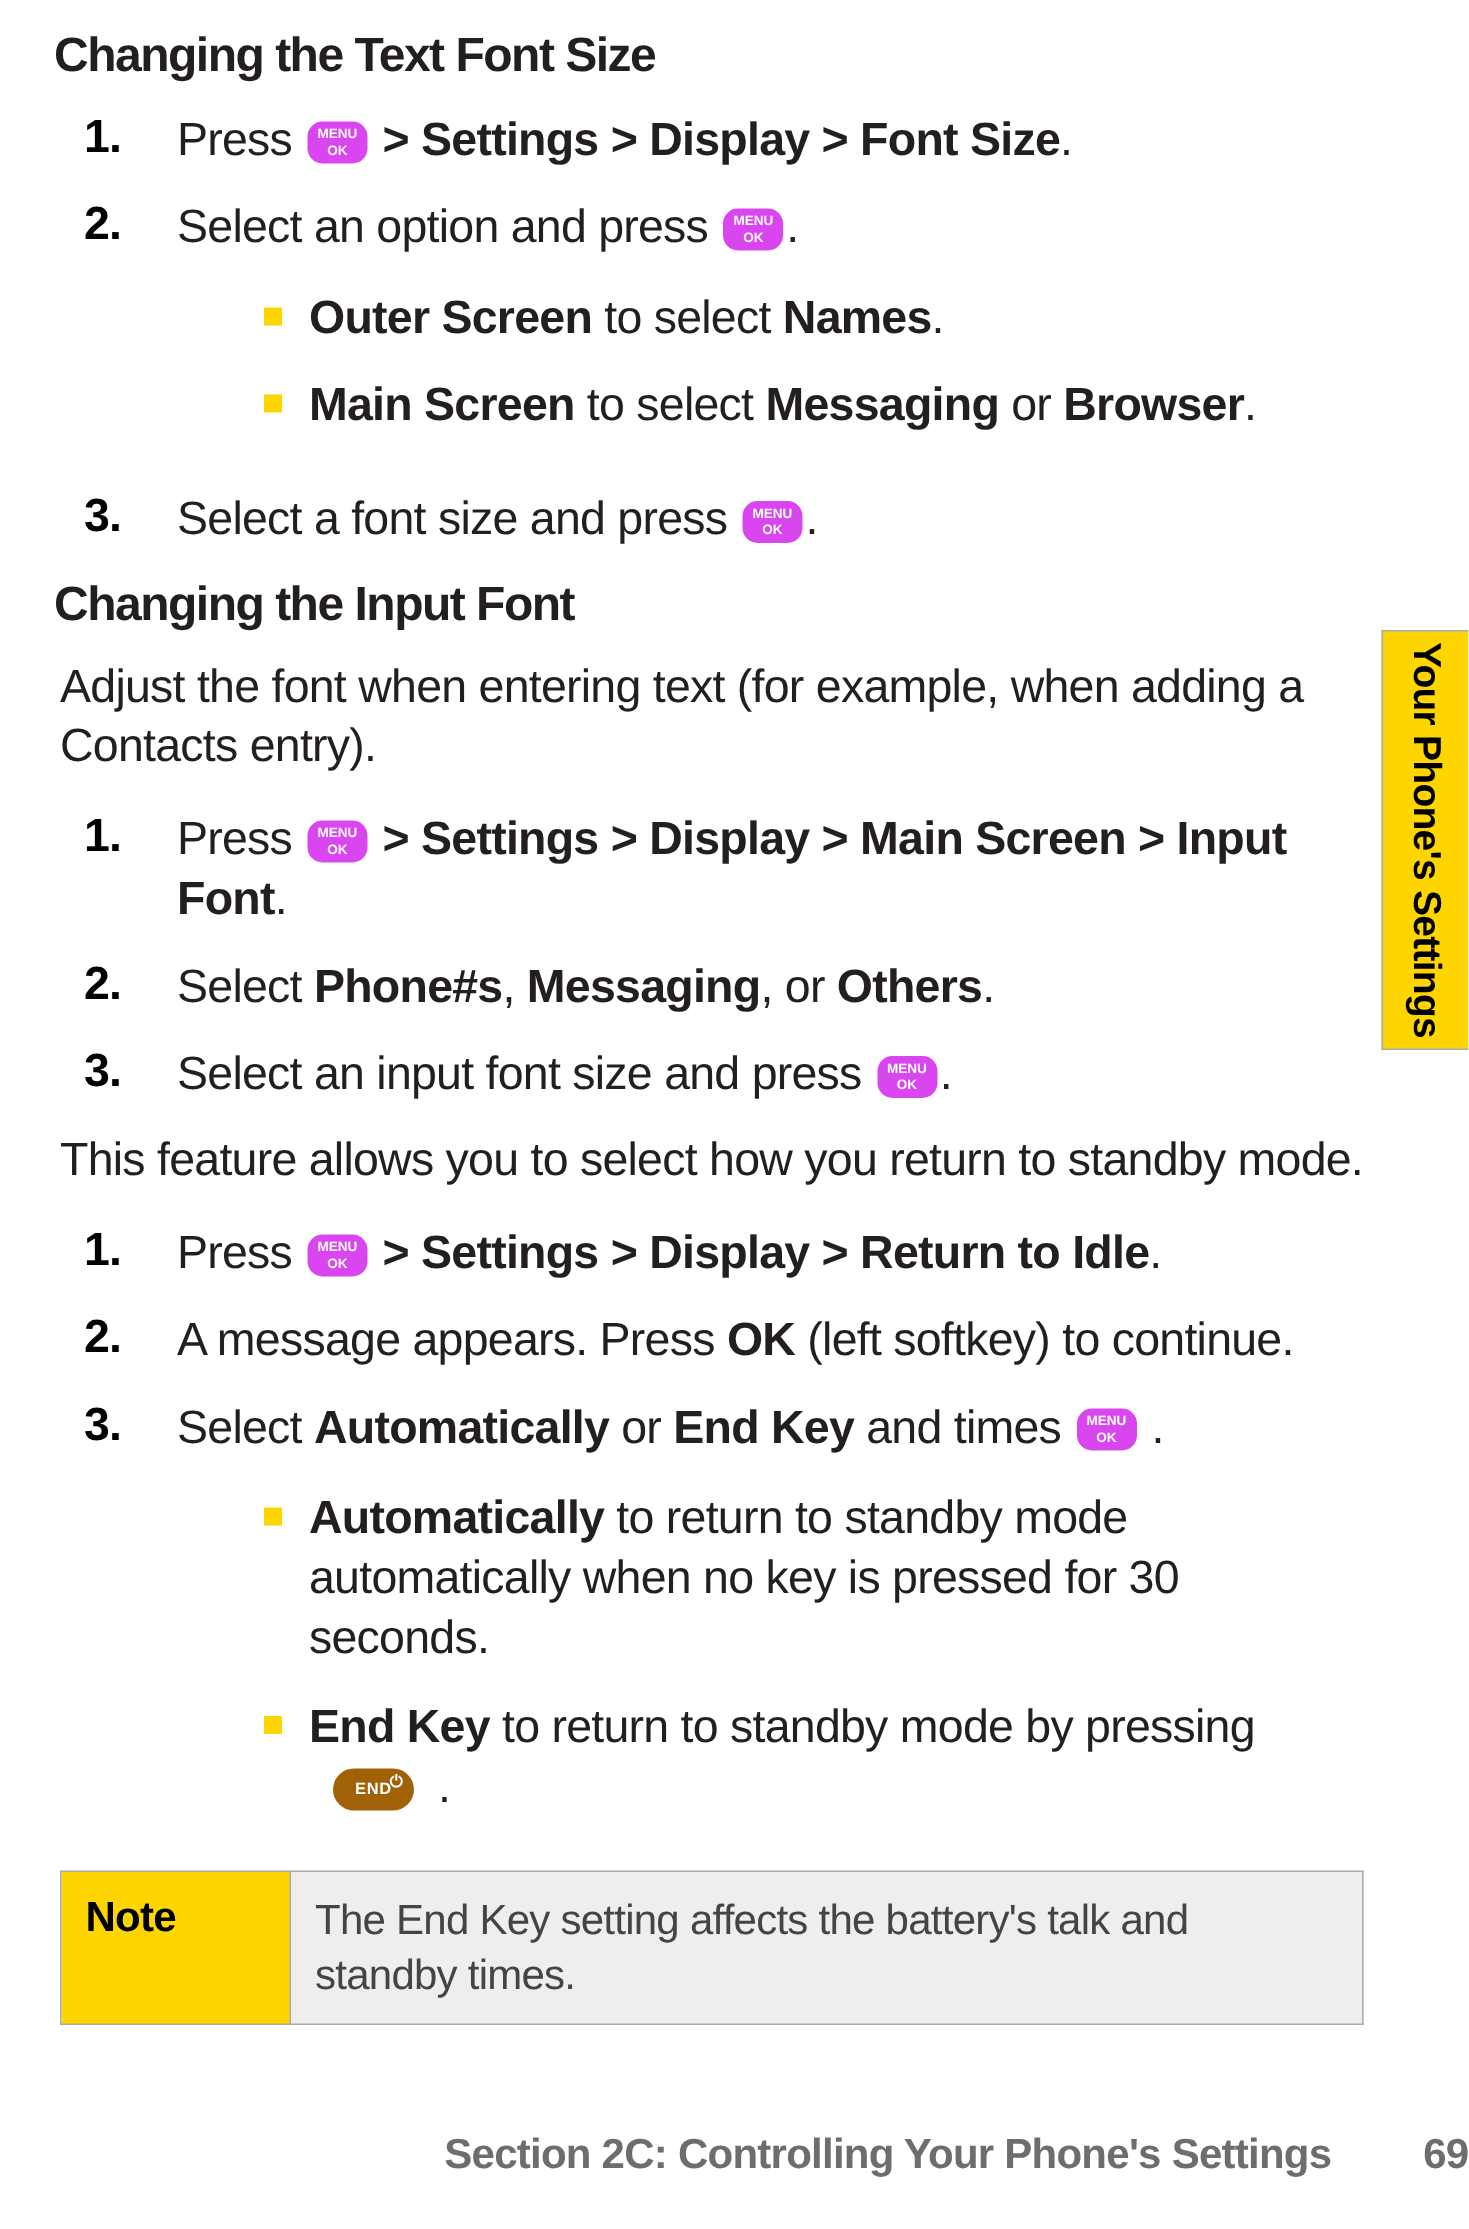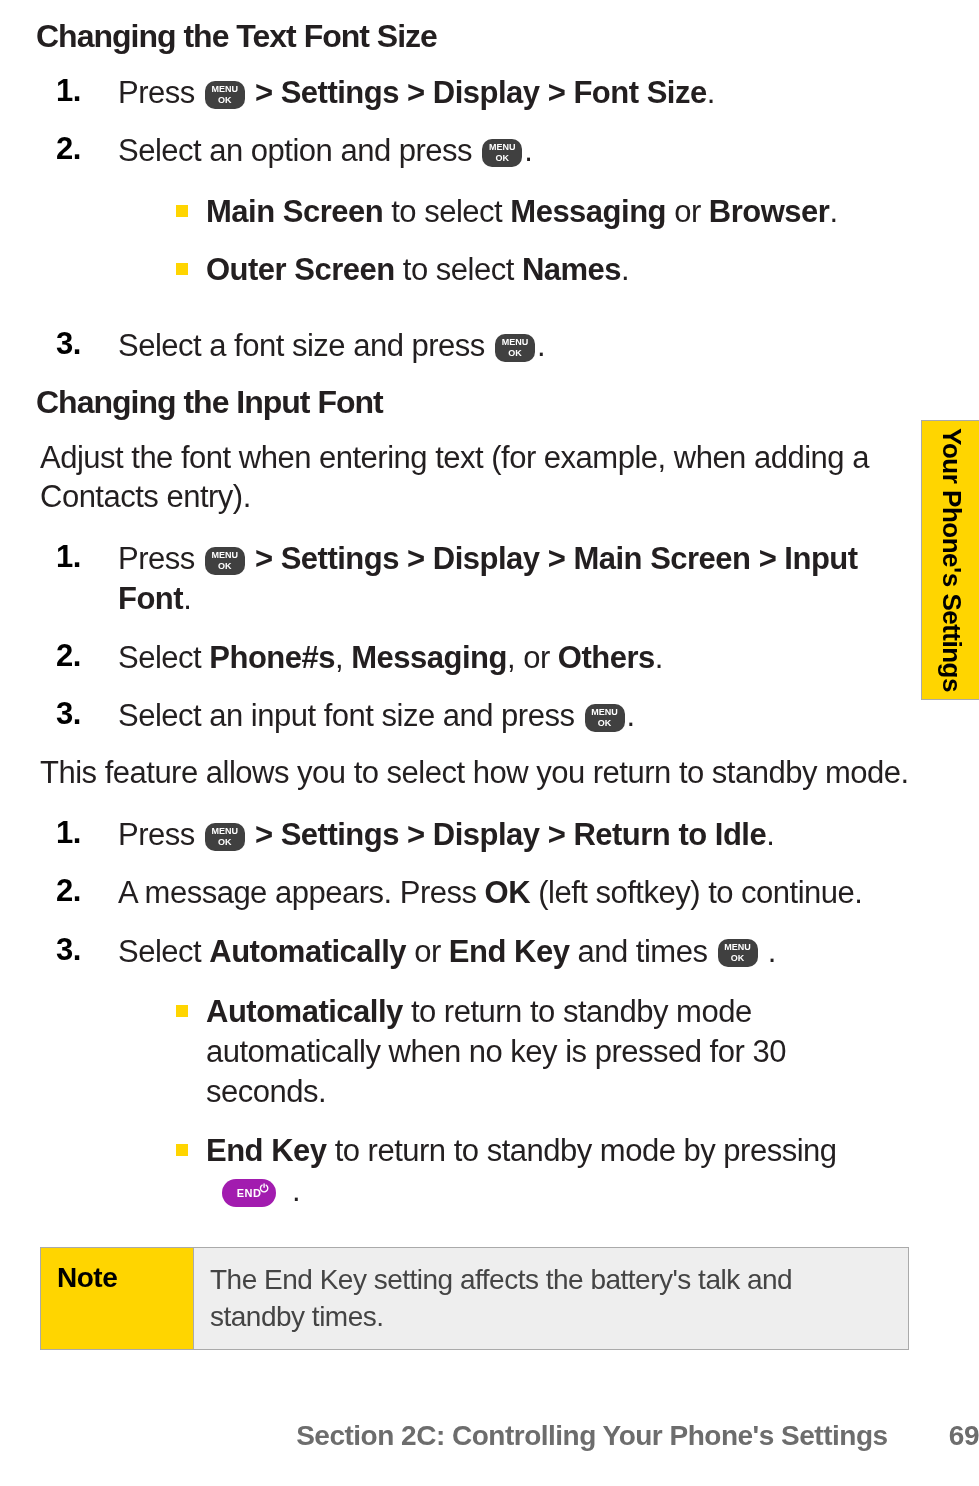--- a/index.html
+++ b/index.html
@@ -75,42 +75,42 @@
     font-size:31px;
     line-height:1.3;
   }
   .b{font-weight:800;}
   .key{
     display:inline-block;
     vertical-align:middle;
     width:40px;
     height:28px;
     border-radius:10px;
-    background:#404040;
+    background:#d946ef;
     position:relative;
     margin:0 2px;
   }
   .key .key-txt{
     position:absolute;
     color:#fff;
     font-weight:700;
     left:50%;
     transform:translateX(-50%);
     line-height:1;
     letter-spacing:0;
   }
   .key .key-menu{font-size:9px;top:4px;}
   .key .key-ok  {font-size:9px;bottom:4px;}
   .key-end{
     display:inline-block;
     vertical-align:middle;
     width:54px;
     height:28px;
     border-radius:14px;
-    background:#a21caf;
+    background:#a16207;
     color:#fff;
     font-size:11px;
     line-height:28px;
     text-align:center;
     font-weight:700;
     position:relative;
     margin:0 16px;
     letter-spacing:0.5px;
   }
   .key-end .pwr{
@@ -195,24 +195,24 @@
         <span class="step-body">
           <span>Press </span><span class="key"><span class="key-txt key-menu">MENU</span><span class="key-txt key-ok">OK</span></span><span class="b"> &gt; Settings &gt; Display &gt; Font Size</span><span>.</span>
         </span>
       </li>
       <li>
         <span class="num">2.</span>
         <span class="step-body">
           <span> Select an option and press </span><span class="key"><span class="key-txt key-menu">MENU</span><span class="key-txt key-ok">OK</span></span><span>.</span>
           <ul class="sub">
             <li>
+              <span class="b">Outer Screen</span><span> to select </span><span class="b">Names</span><span>.</span>
+            </li>
+            <li>
               <span class="b">Main Screen</span><span> to select </span><span class="b">Messaging</span><span> or </span><span class="b">Browser</span><span>.</span>
-            </li>
-            <li>
-              <span class="b">Outer Screen</span><span> to select </span><span class="b">Names</span><span>.</span>
             </li>
           </ul>
         </span>
       </li>
       <li>
         <span class="num">3.</span>
         <span class="step-body">
           <span>Select a font size and press </span><span class="key"><span class="key-txt key-menu">MENU</span><span class="key-txt key-ok">OK</span></span><span>.</span>
         </span>
       </li>

